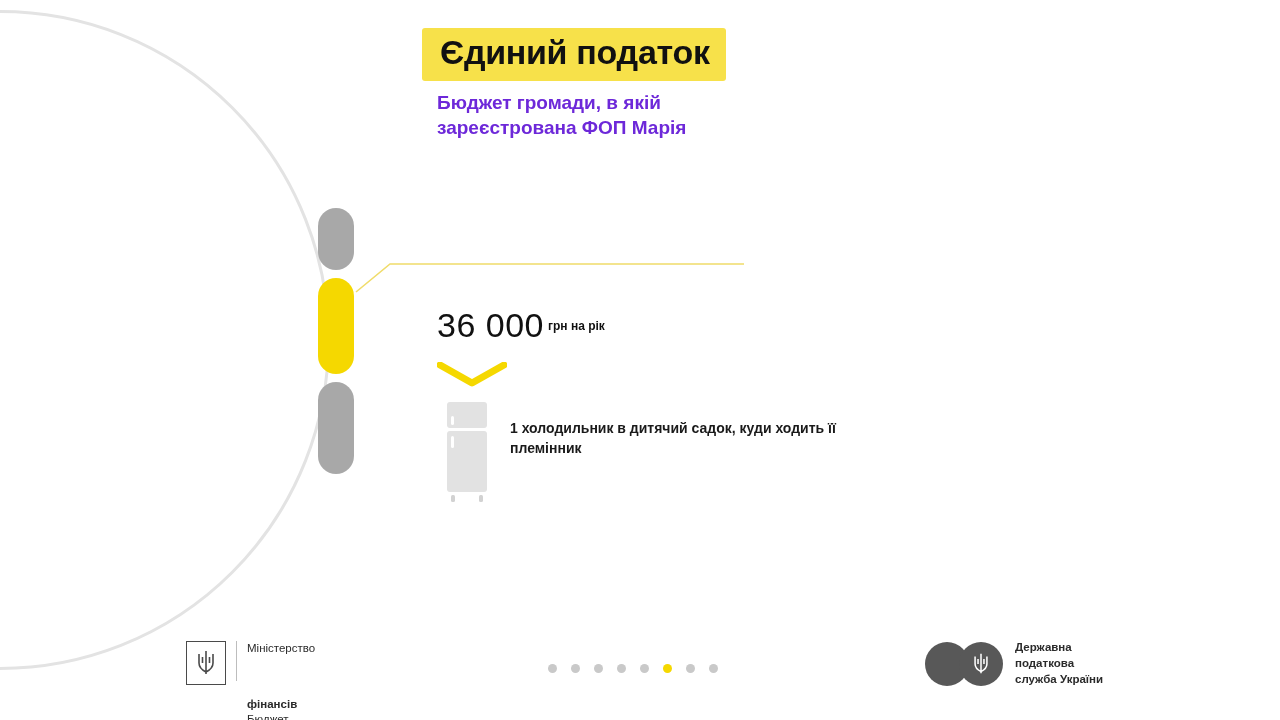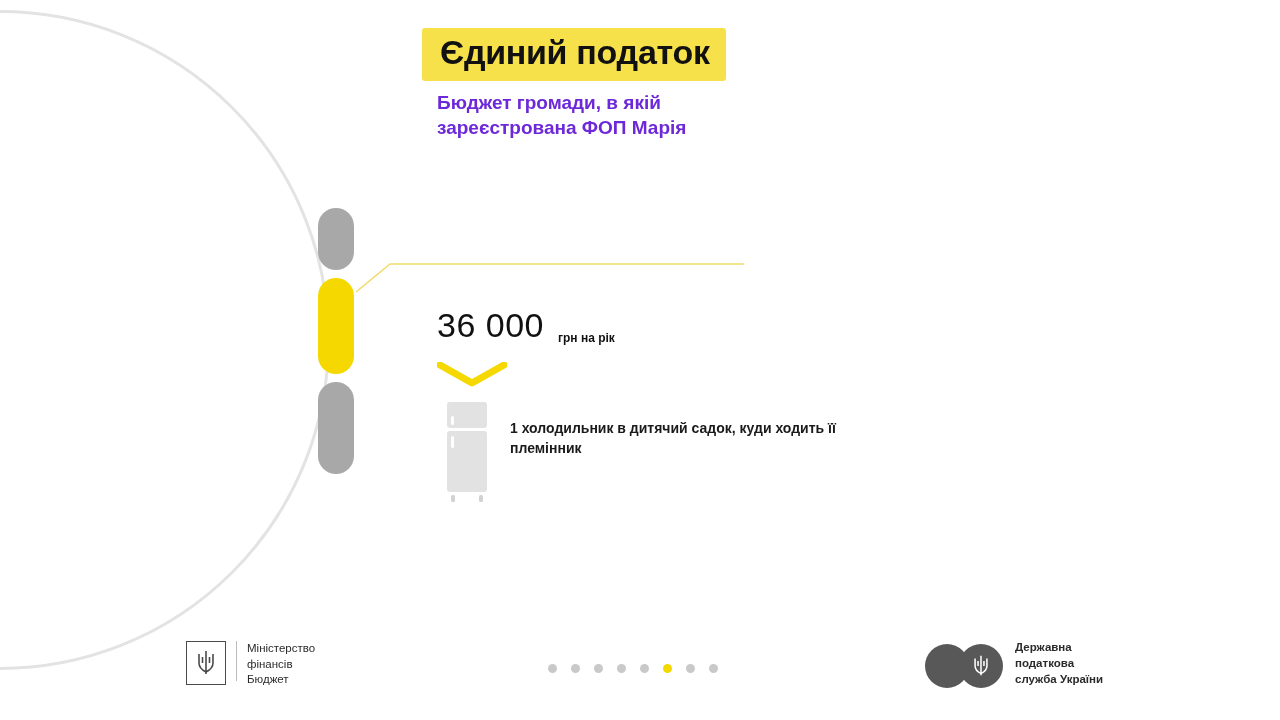--- a/index.html
+++ b/index.html
@@ -95,22 +95,22 @@
     letter-spacing: -0.5px;
     color: #111111;
     white-space: nowrap;
   }
 
   .amount-row {
     position: absolute;
     left: 437px;
     top: 306px;
     display: flex;
-    align-items: flex-end;
-    gap: 14px;
+    align-items: center;
+    gap: 4px;
   }
   .amount {
     font-size: 34px;
     font-weight: normal;
     letter-spacing: 0.5px;
     color: #111111;
   }
   .amount-unit {
     font-size: 12px;
     font-weight: bold;
@@ -168,21 +168,21 @@
     width: 1px;
     height: 40px;
     background: #bdbdbd;
     margin: 0 10px;
   }
   .ministry .mlines {
     font-size: 11.5px;
     line-height: 1.35;
     color: #2b2b2b;
   }
-  .ministry .mlines .b { font-weight: normal; }
+  .ministry .mlines .b { font-weight: bold; margin-top: 40px; }
 
   
   .dots {
     position: absolute;
     left: 548px;
     top: 664px;
     display: flex;
     gap: 14px;
     align-items: center;
   }
@@ -193,21 +193,21 @@
     background: #c9c9c9;
   }
   .dot.active { background: #f5d800; }
 
   
   .tax {
     position: absolute;
     left: 925px;
     top: 640px;
     display: flex;
-    align-items: flex-end;
+    align-items: center;
   }
   .tax .c1, .tax .c2 {
     width: 44px;
     height: 44px;
     border-radius: 50%;
     background: #585858;
   }
   .tax .c2 {
     margin-left: -10px;
     display: flex;

